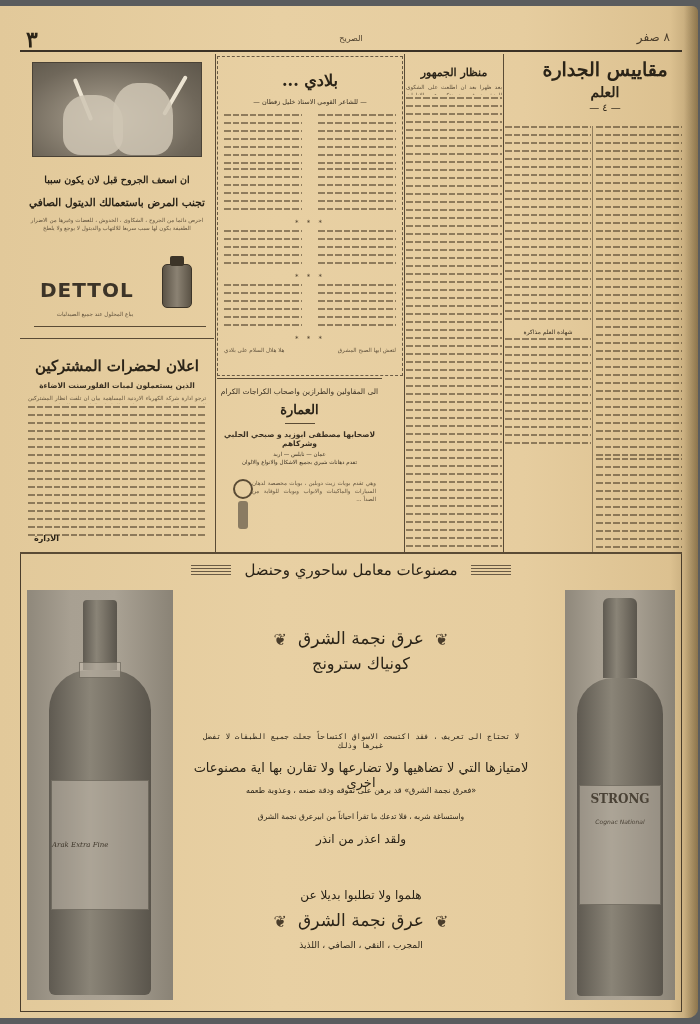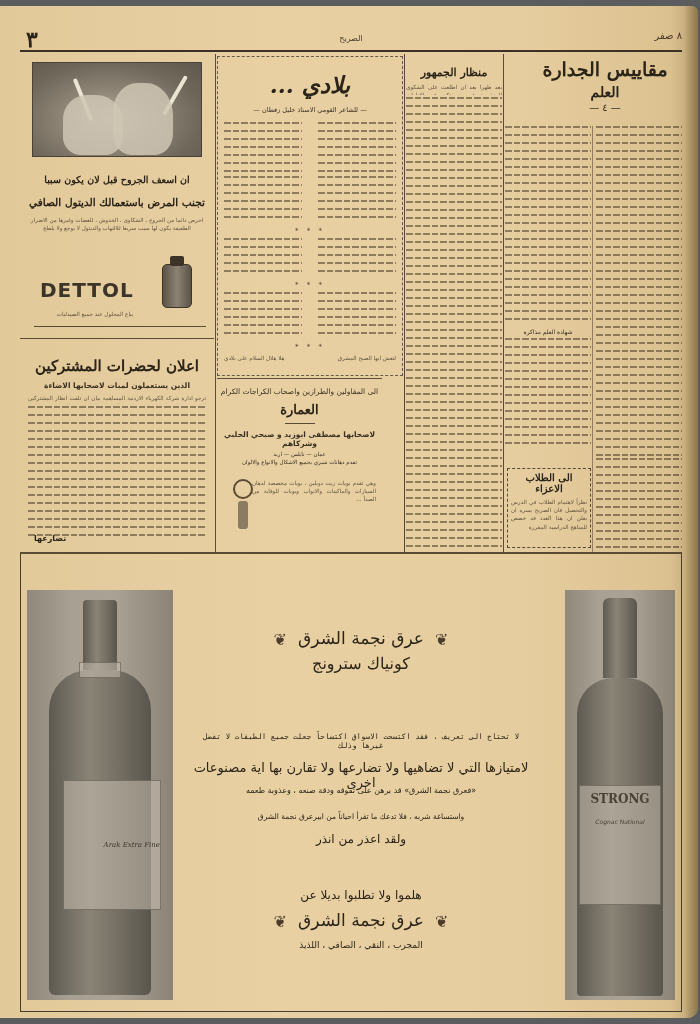--- a/index.html
+++ b/index.html
@@ -12,21 +12,21 @@
   }
   .page::after {
     content: ""; position: absolute; right: 0; top: 0; width: 14px; height: 100%;
     background: linear-gradient(90deg, rgba(0,0,0,0), rgba(60,40,10,0.35));
     border-radius: 0 6px 10px 0;
   }
   .header {
     position: absolute; left: 20px; top: 22px; width: 662px; height: 24px;
     border-bottom: 2px solid #3b3226; direction: rtl;
   }
-  .hdr-date { position: absolute; right: 0; top: 2px; font-size: 10px; color: #4a3d2b; }
+  .hdr-date { position: absolute; right: 12px; top: 2px; font-size: 12px; color: #4a3d2b; }
   .hdr-paper { position: absolute; left: 50%; transform: translateX(-50%); top: 6px; font-size: 8px; color: #4a3d2b; }
   .hdr-pageno { position: absolute; left: 6px; top: -2px; font-size: 22px; font-weight: bold; color: #2b2418; font-family: "DejaVu Serif", serif; }
 
   .col { position: absolute; direction: rtl; overflow: hidden; }
   .rule-v { position: absolute; width: 1px; background: #5a4b35; }
   .rule-h { position: absolute; height: 1px; background: #5a4b35; }
 
   .headline { font-family: "DejaVu Serif", serif; text-align: center; color: #2b2418; font-weight: bold; }
   .sub { text-align: center; font-size: 10px; color: #3a3022; }
   .txt {
@@ -92,36 +92,32 @@
         <div class="filler"></div>
       </div>
     <div class="sub" style="position:absolute; left:0; top:272px; width:86px; font-size:6px;">شهادة العلم مذاكرة</div>
     <div style="position:absolute; left:0; top:282px; width:86px; height:108px;">
         <div class="filler"></div>
       </div>
     <div style="position:absolute; right:0; top:402px; width:86px; height:90px;">
         <div class="filler"></div>
       </div>
 
-    <div style="position:absolute; left:2px; top:412px; width:84px; height:80px; border:1px dashed #5a4b35; padding:3px;">
-      <div class="headline" style="font-size:10px;">الى الطلاب الاعزاء</div>
-      <div class="txt" style="margin-top:4px;">نظراً لاهتمام الطلاب في الدرس والتحصيل فان الصريح يسره ان يعلن ان هذا العدد قد خصص للمناهج الدراسية المقررة</div>
-    </div>
   </div>
 
   <div class="col" style="left:406px; top:50px; width:96px; height:495px;">
     <div class="headline" style="font-size:11px; margin-top:10px;">منظار الجمهور</div>
     <div class="txt" style="margin-top:4px; height:12px; overflow:hidden;">بعد ظهرا بعد ان اطلعت على الشكوى المنشورة في جريدتكم عن الادارات والاقسام ...</div>
     <div style="height:465px; margin-top:2px;">
         <div class="filler"></div>
       </div>
   </div>
 
   <div class="col" style="left:217px; top:50px; width:186px; height:320px; border:1px dashed #6a5b45;">
-    <div class="headline" style="font-size:23px; margin-top:14px;font-style:italic;">بلادي ...</div>
+    <div class="headline" style="font-size:16px; margin-top:14px;">بلادي ...</div>
     <div class="sub" style="font-size:6.5px; margin-top:8px;">— للشاعر القومي الاستاذ خليل زقطان —</div>
     <div style="display:flex; justify-content:space-between; padding:0 6px; margin-top:8px; height:50px;">
       <div style="width:78px;">
           <div class="filler"></div>
         </div>
         <div style="width:78px;">
           <div class="filler"></div>
         </div>
     </div>
     <div style="display:flex; justify-content:space-between; padding:0 6px; margin-top:4px; height:48px;">
@@ -182,35 +178,40 @@
     <div class="headline" style="position:absolute; top:140px; width:100%; font-size:10.5px;">تجنب المرض باستعمالك الديتول الصافي</div>
     <div class="txt" style="position:absolute; top:160px; right:10px; width:174px; text-align:center;">احرص دائما من الجروح ، الشكاوى ، الخدوش ، للعضات وغيرها من الاضرار الطفيفة يكون لها سبب سريعا للالتهاب والديتول لا يوجع ولا يلطخ</div>
     <div class="dettol-bottle"></div>
     <div class="dettol-logo">DETTOL</div>
     <div class="txt" style="position:absolute; left:20px; top:254px; width:110px; text-align:center;">يباع المحلول عند جميع الصيدليات</div>
     <div class="rule-h" style="left:14px; top:270px; width:172px;"></div>
   </div>
 
   <div class="col" style="left:20px; top:332px; width:194px; height:213px; border-top:1px solid #5a4b35;">
     <div class="headline" style="font-size:15px; margin-top:18px;">اعلان لحضرات المشتركين</div>
-    <div class="sub" style="font-size:7.5px; margin-top:6px; font-weight:bold;">الذين يستعملون لمبات لاصحابها الاضاءة</div>
+    <div class="sub" style="font-size:7.5px; margin-top:6px; font-weight:bold;">الذين يستعملون لمبات الفلورسنت الاضاءة</div>
     <div class="txt" style="margin:4px 8px 0; height:10px; overflow:hidden;">ترجو ادارة شركة الكهرباء الاردنية المساهمة بيان ان تلفت انظار المشتركين الذين يستعملون او يرغبون في استعمال لمبات الفلورسنت للاضاءة ...</div>
     <div style="margin:2px 8px; height:132px;">
         <div class="filler"></div>
       </div>
-    <div style="position:absolute; left:14px; bottom:8px; font-size:8px; font-weight:bold;">تضارعها</div>
+    <div style="position:absolute; left:14px; bottom:8px; font-size:8px; font-weight:bold;">الادارة</div>
   </div>
 
   <div class="bottom-ad">
+    <div style="position:absolute; top:6px; width:100%; text-align:center;">
+      <span class="lines-orn"></span>
+      <span class="headline" style="font-size:15px; font-weight:normal; letter-spacing:6px; margin:0 8px;">مصنوعات معامل ساحوري وحنضل</span>
+      <span class="lines-orn"></span>
+    </div>
 
     <div class="bottle-box" style="left:6px; top:36px; width:146px; height:410px;">
       <div class="bottle" style="left:56px; top:10px; width:34px; height:70px; border-radius:4px 4px 0 0;"></div>
       <div class="bottle" style="left:22px; top:80px; width:102px; height:325px; border-radius:40px 40px 6px 6px;"></div>
       <div class="label-area" style="left:52px; top:72px; width:42px; height:16px;"></div>
-      <div class="label-area" style="left:36px; top:190px; width:98px; height:130px; text-align:right;">
+      <div class="label-area" style="left:24px; top:190px; width:98px; height:130px; text-align:left;">
         <div style="font-size:7px; margin-top:60px; color:#3c3428; font-style:italic; font-family:'DejaVu Serif',serif;">Arak Extra Fine</div>
       </div>
     </div>
 
     <div class="bottle-box" style="right:6px; top:36px; width:110px; height:410px;">
       <div class="bottle" style="left:38px; top:8px; width:34px; height:80px; border-radius:6px 6px 0 0;"></div>
       <div class="bottle" style="left:12px; top:88px; width:86px; height:318px; border-radius:36px 36px 4px 4px;"></div>
       <div class="label-area" style="left:14px; top:195px; width:82px; height:120px; text-align:center; direction:ltr;">
         <div style="font-size:12px; font-weight:bold; color:#4a4236; margin-top:6px; font-family:'DejaVu Serif',serif;">STRONG</div>
         <div style="font-size:6px; color:#4a4236; margin-top:12px; font-style:italic;">Cognac National</div>

